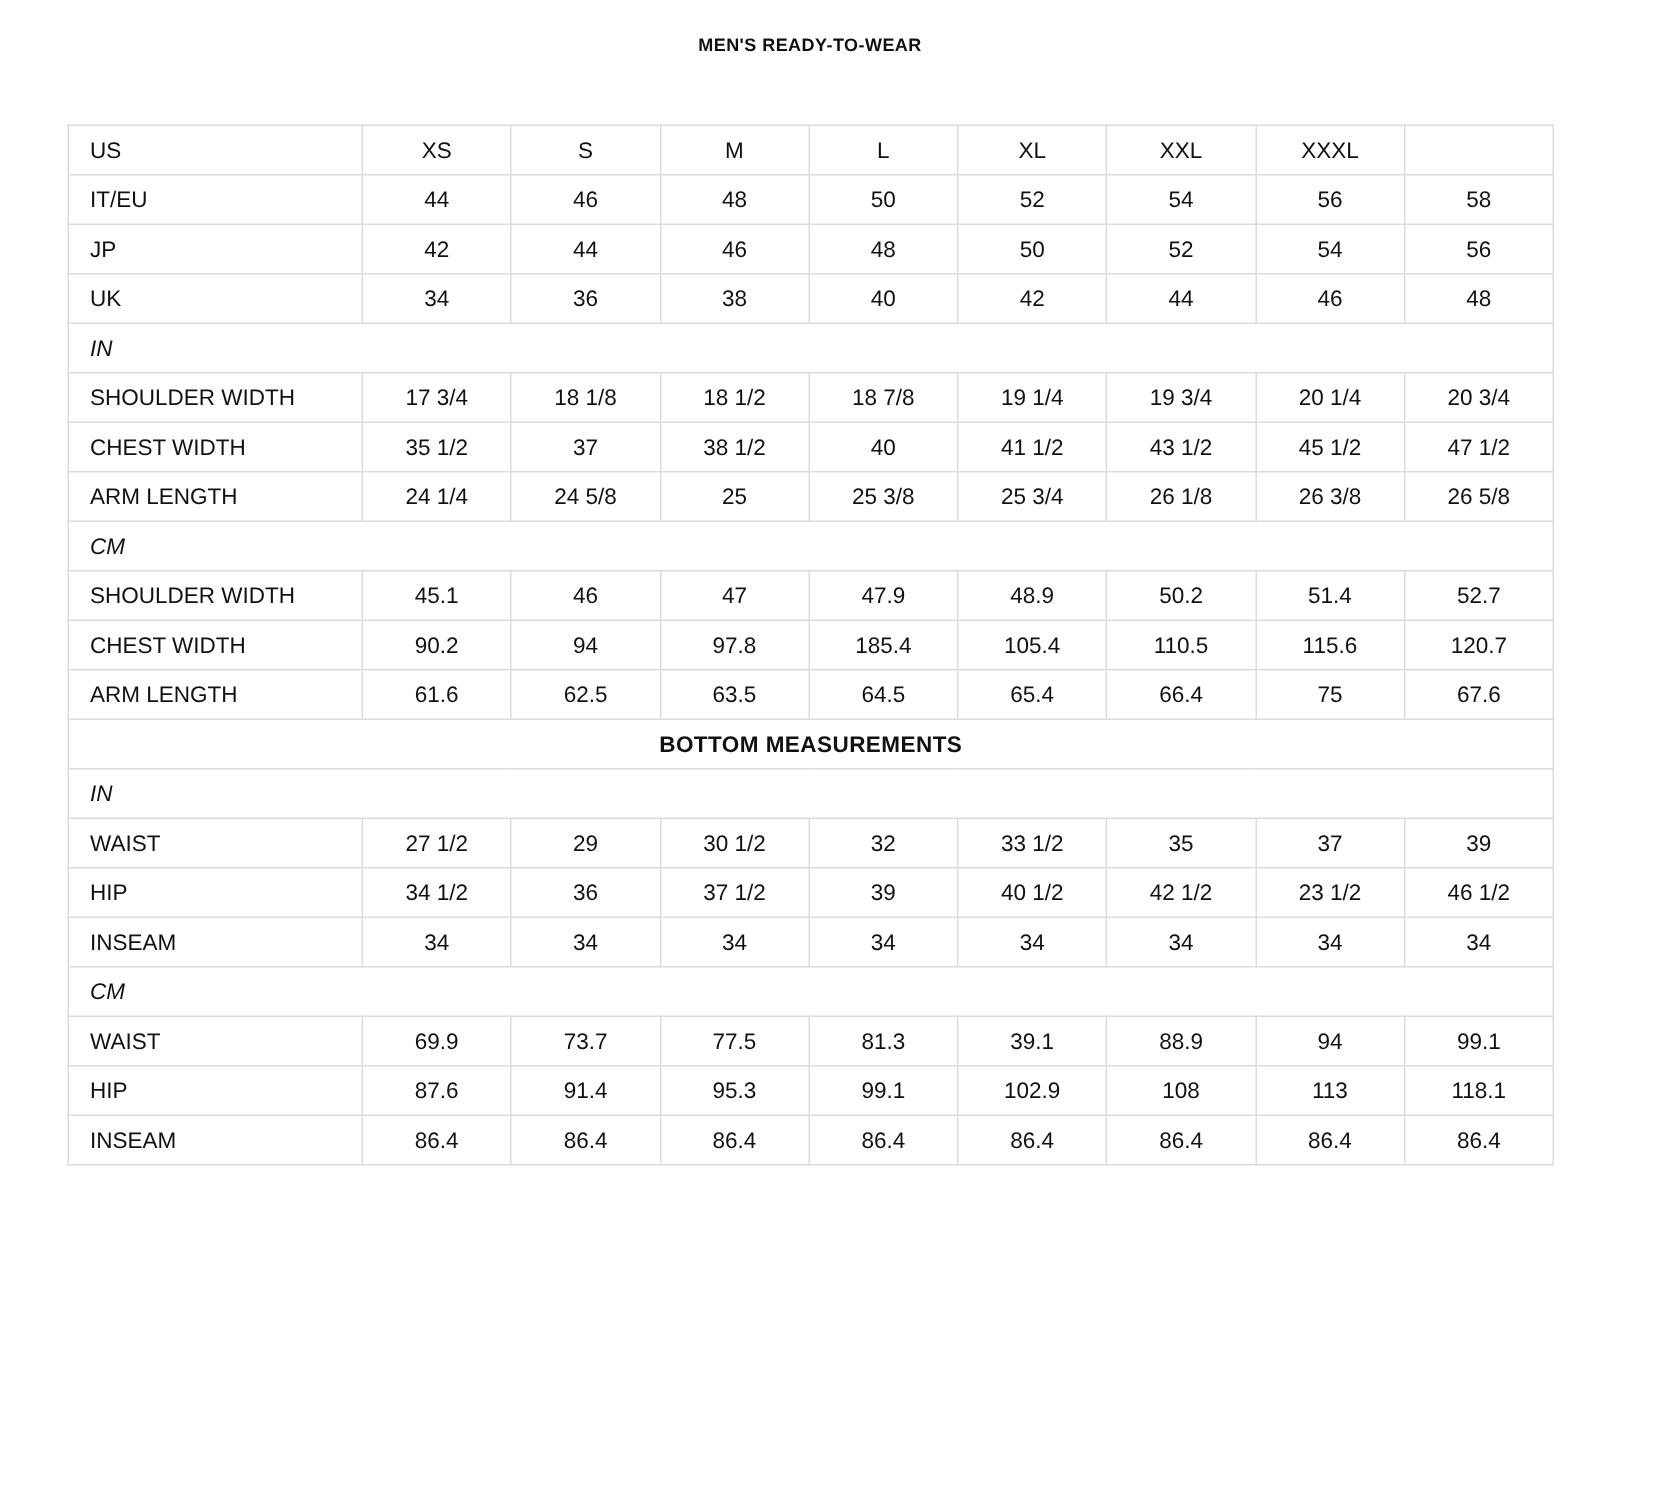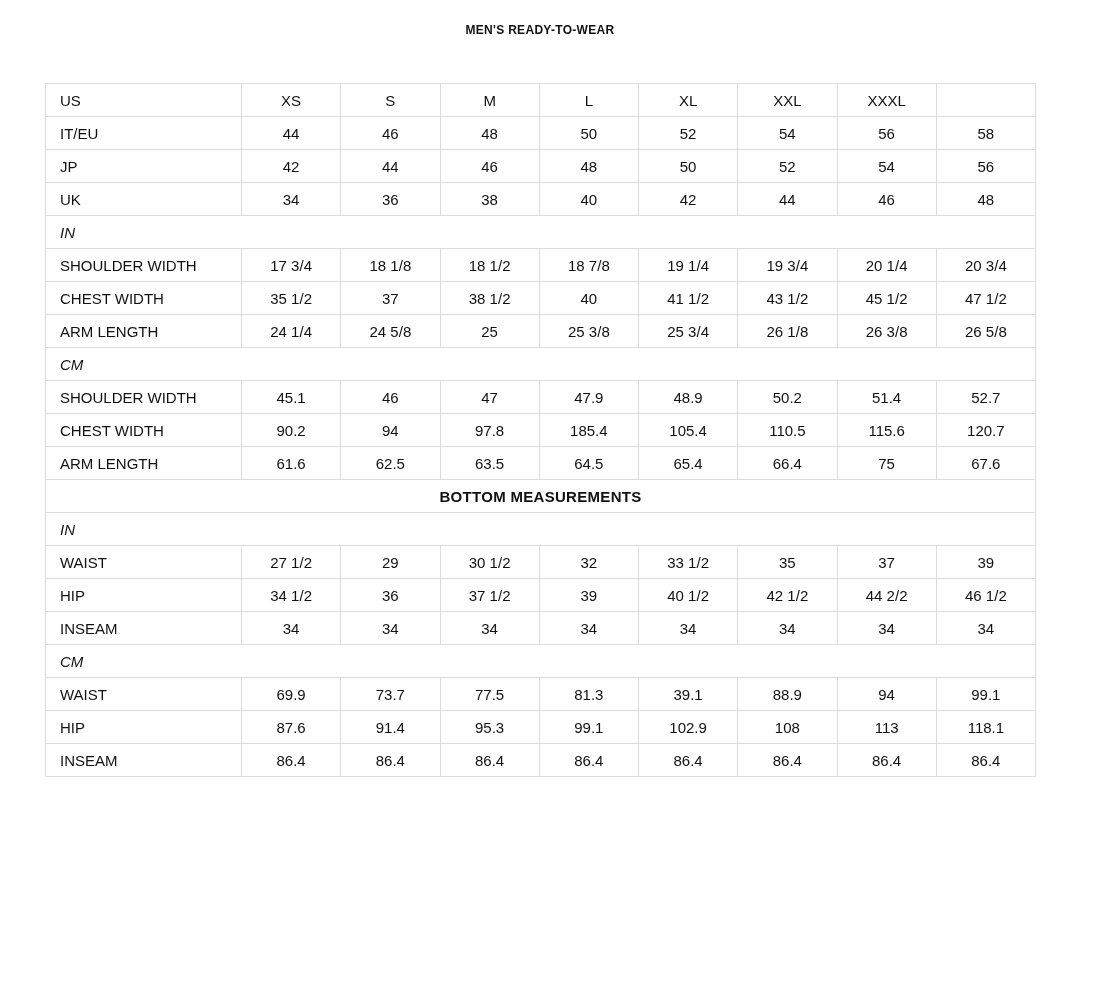--- a/index.html
+++ b/index.html
@@ -208,21 +208,21 @@
         <td class="value">39</td>
       </tr>
       <tr>
         <td class="label">HIP</td>
         <td class="value">34 1/2</td>
         <td class="value">36</td>
         <td class="value">37 1/2</td>
         <td class="value">39</td>
         <td class="value">40 1/2</td>
         <td class="value">42 1/2</td>
-        <td class="value">44 2/2</td>
+        <td class="value">23 1/2</td>
         <td class="value">46 1/2</td>
       </tr>
       <tr>
         <td class="label">INSEAM</td>
         <td class="value">34</td>
         <td class="value">34</td>
         <td class="value">34</td>
         <td class="value">34</td>
         <td class="value">34</td>
         <td class="value">34</td>

